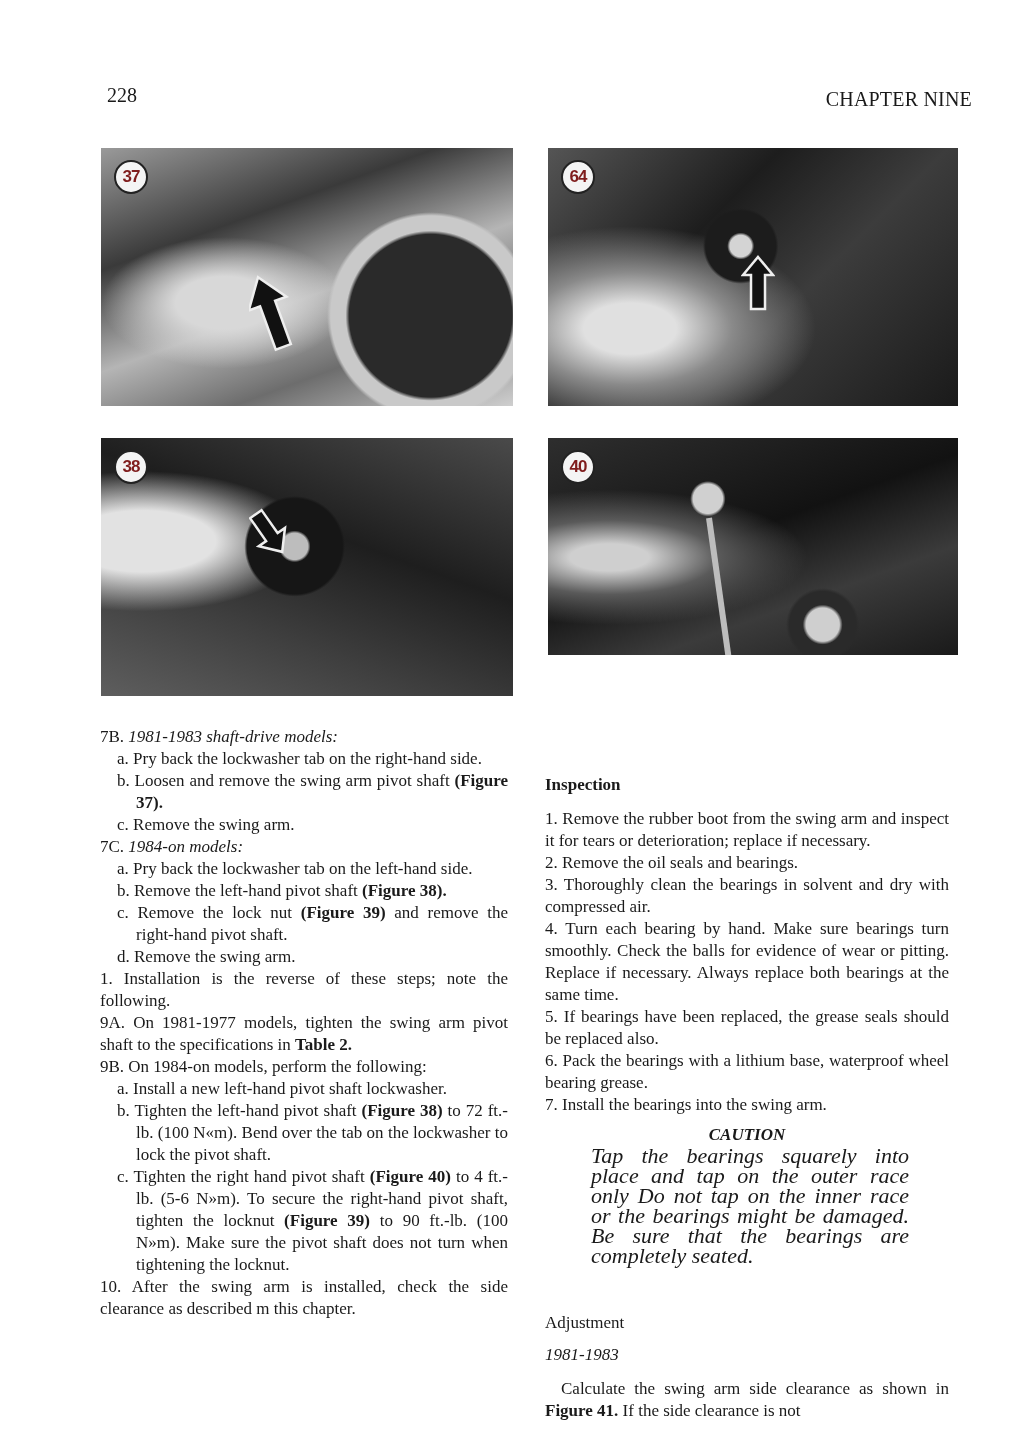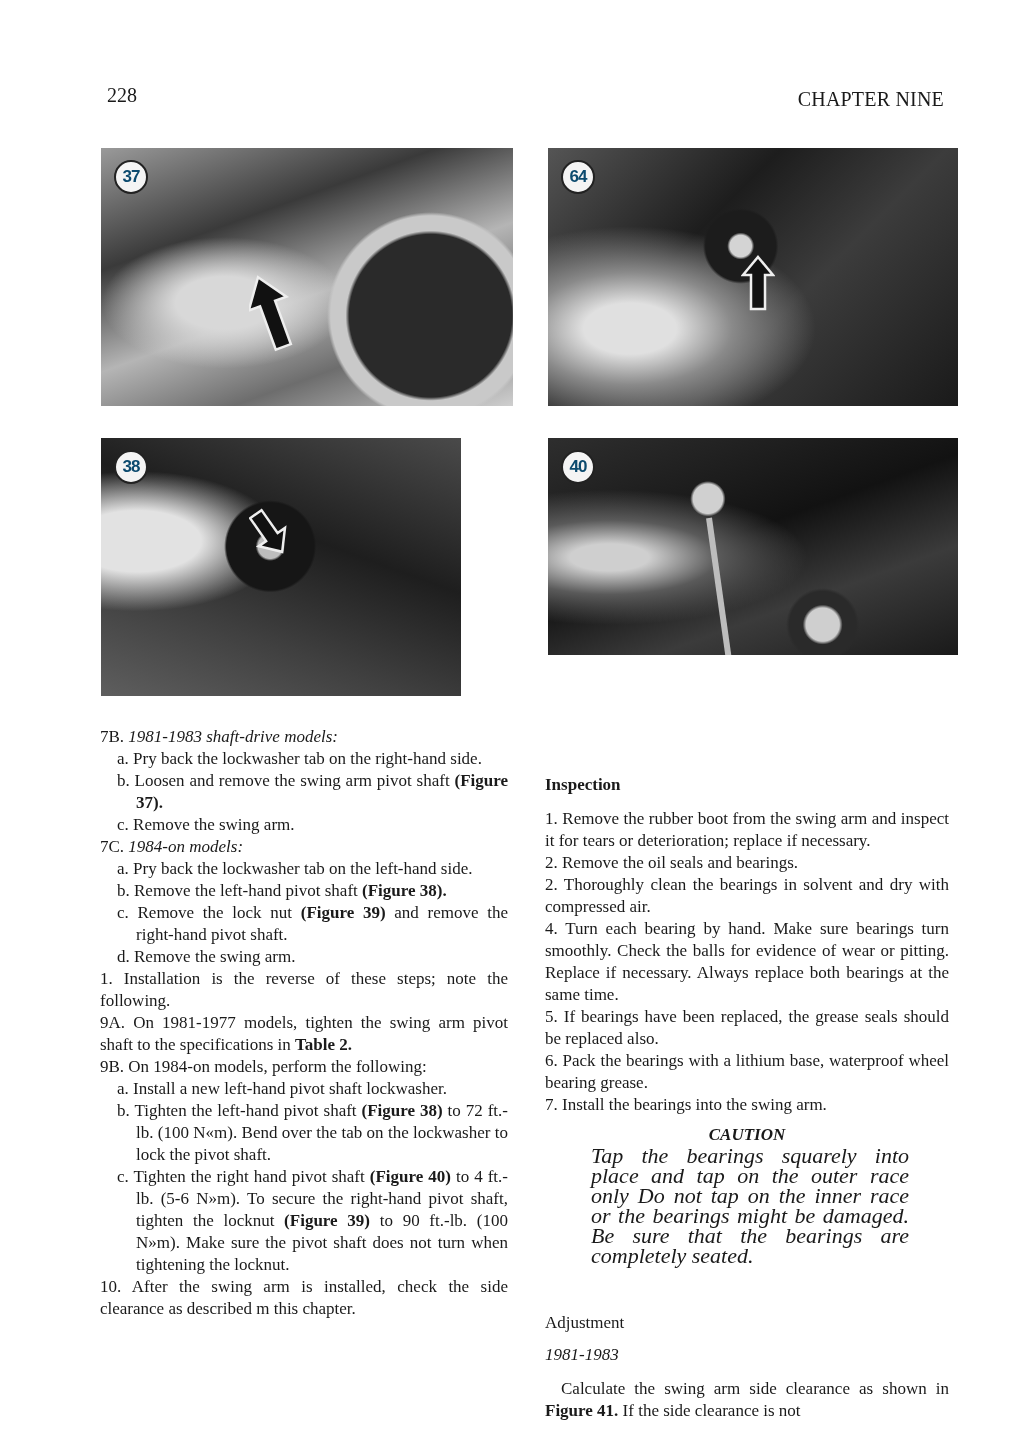--- a/index.html
+++ b/index.html
@@ -1,55 +1,55 @@
 <!DOCTYPE html>
 <html><head>
 <meta charset="utf-8">
 <style>
   html, body { margin: 0; padding: 0; }
   body {
     width: 1032px; height: 1456px; background: #ffffff; position: relative; overflow: hidden;
     font-family: "Liberation Serif", "DejaVu Serif", serif; color: #1a1a1a;
   }
   .page-number { position: absolute; left: 107px; top: 84px; font-size: 20px; }
-  .running-head { position: absolute; right: 88px; top: 88px; font-size: 20px; letter-spacing: 0.2px; }
+  .running-head { position: absolute; right: 60px; top: 88px; font-size: 20px; letter-spacing: 0.2px; }
 
   .photo {
     position: absolute; overflow: hidden; background: #2b2b2b;
   }
   #fig37 { left: 101px; top: 148px; width: 412px; height: 258px;
     background:
       radial-gradient(circle at 80% 65%, #2a2a2a 0 22%, #c9c9c9 23% 27%, transparent 28%),
       radial-gradient(ellipse at 30% 60%, #d8d8d8 0 12%, transparent 30%),
       linear-gradient(160deg, #9a9a9a 0%, #3a3a3a 30%, #b5b5b5 55%, #6d6d6d 75%, #cfcfcf 100%);
   }
   #fig39 { left: 548px; top: 148px; width: 410px; height: 258px;
     background:
       radial-gradient(circle at 47% 38%, #d4d4d4 0 4%, #1c1c1c 5% 13%, transparent 14%),
       radial-gradient(ellipse at 20% 70%, #e0e0e0 0 10%, #8a8a8a 22%, transparent 40%),
       linear-gradient(135deg, #555 0%, #1d1d1d 35%, #3c3c3c 60%, #1a1a1a 100%);
   }
-  #fig38 { left: 101px; top: 438px; width: 360px; height: 258px;
+  #fig38 { left: 101px; top: 438px; width: 412px; height: 258px;
     background:
       radial-gradient(circle at 47% 42%, #bdbdbd 0 5%, #161616 6% 18%, transparent 19%),
       radial-gradient(ellipse at 10% 40%, #e2e2e2 0 14%, transparent 32%),
       linear-gradient(200deg, #4a4a4a 0%, #1e1e1e 40%, #3f3f3f 70%, #5e5e5e 100%);
   }
   #fig40 { left: 548px; top: 438px; width: 410px; height: 217px;
     background:
       radial-gradient(circle at 39% 28%, #d0d0d0 0 5%, transparent 6%),
       radial-gradient(circle at 67% 86%, #cfcfcf 0 5%, #2a2a2a 6% 10%, transparent 11%),
       radial-gradient(ellipse at 15% 55%, #cfcfcf 0 8%, #5a5a5a 22%, transparent 40%),
       linear-gradient(160deg, #2e2e2e 0%, #121212 45%, #3b3b3b 70%, #1a1a1a 100%);
   }
   .badge {
     position: absolute; left: 13px; top: 12px; width: 34px; height: 34px; border-radius: 50%;
     background: #f4f4f4; border: 2px solid #222; box-sizing: border-box;
     font-family: "Liberation Sans", "DejaVu Sans", sans-serif; font-weight: bold; font-size: 17px;
-    display: flex; align-items: center; justify-content: center; color: #0c4a6e; letter-spacing: -1px;
+    display: flex; align-items: center; justify-content: center; color: #7f1d1d; letter-spacing: -1px;
   }
   .arrow { position: absolute; }
   .rod { position: absolute; left: 158px; top: 80px; width: 6px; height: 175px; background: #bdbdbd; transform: rotate(-8deg); transform-origin: top; }
 
   .col { position: absolute; font-size: 17px; line-height: 22px; }
   .col-left { left: 100px; top: 726px; width: 408px; }
   .col-right { left: 545px; top: 774px; width: 404px; }
   .para { margin: 0; text-align: justify; }
   .hang { padding-left: 36px; text-indent: -19px; }
   .it { font-style: italic; }
@@ -118,21 +118,21 @@
   <p class="para hang">a.  Install a new left-hand pivot shaft lockwasher.</p>
   <p class="para hang"><span>b.  Tighten the left-hand pivot shaft </span><span class="bd">(Figure 38)</span><span> to 72 ft.-lb. (100 N«m). Bend over the tab on the lockwasher to lock the pivot shaft.</span></p>
   <p class="para hang"><span>c.  Tighten the right hand pivot shaft </span><span class="bd">(Figure 40)</span><span> to 4 ft.-lb. (5-6 N»m). To secure the right-hand pivot shaft, tighten the locknut </span><span class="bd">(Figure 39)</span><span> to 90 ft.-lb. (100 N»m). Make sure the pivot shaft does not turn when tightening the locknut.</span></p>
   <p class="para">10.  After the swing arm is installed, check the side clearance as described m this chapter.</p>
 </div>
 
 <div class="col col-right">
   <h3 class="section-heading">Inspection</h3>
   <p class="para">1.  Remove the rubber boot from the swing arm and inspect it for tears or deterioration; replace if necessary.</p>
   <p class="para">2.  Remove the oil seals and bearings.</p>
-  <p class="para">2.  Thoroughly clean the bearings in solvent and dry with compressed air.</p>
+  <p class="para">3.  Thoroughly clean the bearings in solvent and dry with compressed air.</p>
   <p class="para">4.  Turn each bearing by hand. Make sure bearings turn smoothly. Check the balls for evidence of wear or pitting. Replace if necessary. Always replace both bearings at the same time.</p>
   <p class="para">5.  If bearings have been replaced, the grease seals should be replaced also.</p>
   <p class="para">6. Pack the bearings with a lithium base, waterproof wheel bearing grease.</p>
   <p class="para">7.  Install the bearings into the swing arm.</p>
   <p class="caution">CAUTION</p>
   <p class="caution-body">Tap the bearings squarely into place and tap on the outer race only Do not tap on the inner race or the bearings might be damaged. Be sure that the bearings are completely seated.</p>
   <p class="para sub-heading">Adjustment</p>
   <p class="para sub-heading-it it">1981-1983</p>
   <p class="para" style="text-indent:16px"><span>Calculate the swing arm side clearance as shown in </span><span class="bd">Figure 41.</span><span> If the side clearance is not</span></p>
 </div>

